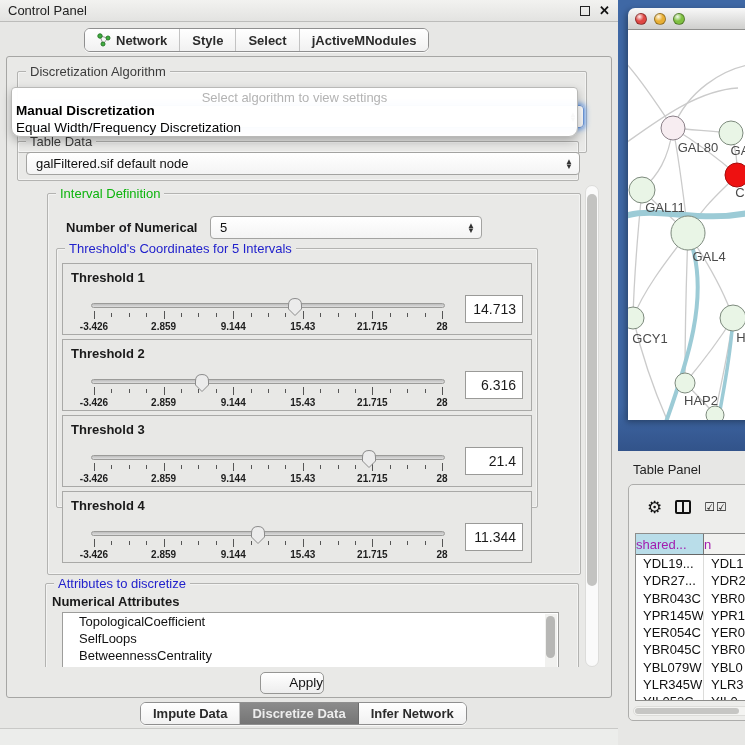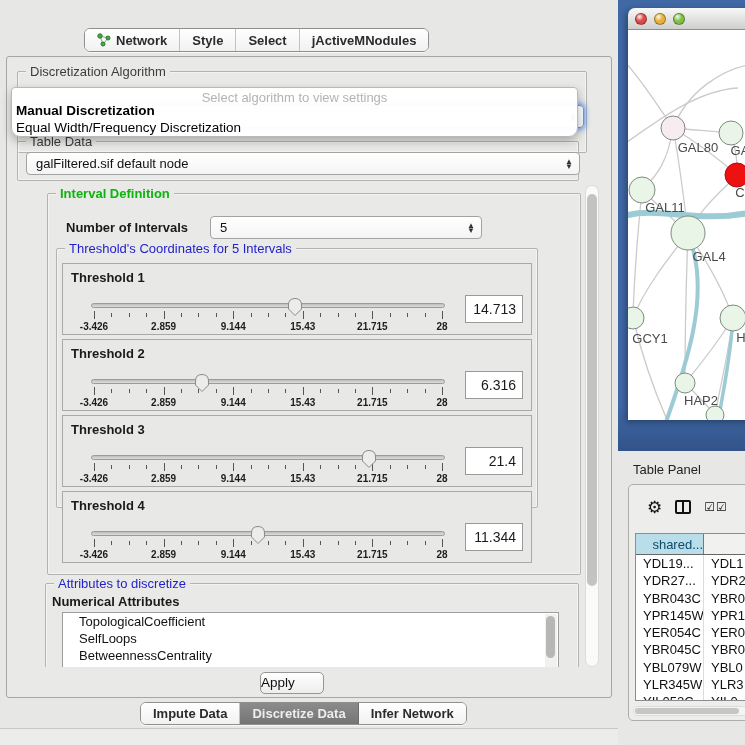--- a/index.html
+++ b/index.html
@@ -28,21 +28,21 @@
     color:#ededed; border-right-color:#6c6c6c; }
   .net-icon { width:14px; height:14px; display:inline-block; }
 
   .main-panel { position:absolute; left:6px; top:56px; width:606px; height:642px;
     background:#e9e9e7; border:1px solid #a6a6a4; border-radius:3px; }
 
   .groupbox { position:absolute; border:1px solid #b3b3b1; border-radius:2px;
     box-shadow:inset 0 0 0 1px rgba(255,255,255,.45); }
   .group-title { position:absolute; top:-8px; left:8px; background:#e9e9e7; padding:0 4px;
     font-size:13px; white-space:nowrap; }
-  .gt-green { color:var(--accent-green);font-weight:bold; }
+  .gt-green { color:var(--accent-green); }
   .gt-blue  { color:var(--accent-blue); }
   .gt-gray  { color:#3c3c3c; }
 
   .combo { position:absolute; height:23px; background:linear-gradient(#ffffff,#f4f4f4);
     border:1px solid #a3a3a1; border-radius:4px; display:flex; align-items:center;
     padding:0 20px 0 9px; font-size:13px; color:#111; }
   .combo .stepper { position:absolute; right:6px; top:50%; transform:translateY(-50%);
     display:flex; flex-direction:column; align-items:center; color:#333; }
   .combo .stepper span { font-size:8px; line-height:5px; }
   .combo.focused { box-shadow:0 0 5px 2px rgba(95,150,230,.85); border-color:#6b95d6; }
@@ -88,21 +88,21 @@
   .attr-heading { position:absolute; left:6px; top:10px; font-weight:700; font-size:13px; }
   .attr-list { position:absolute; left:16px; top:28px; width:497px; height:70px; background:#fff;
     border:1px solid #9d9d9b; overflow:hidden; }
   .attr-item { padding-left:16px; font-size:13px; line-height:17px; color:#111; white-space:nowrap; }
   .attr-scroll { position:absolute; right:1px; top:1px; width:12px; height:66px; background:#f1f1ef; }
   .attr-scroll .thumb-v2 { position:absolute; left:1px; top:2px; width:9px; height:42px;
     background:#b7b7b5; border-radius:5px; }
 
   .apply-btn { position:absolute; left:253px; top:615px; width:64px; height:22px;
     background:linear-gradient(#ffffff,#ededed); border:1px solid #969694; border-radius:5px;
-    font-size:13.5px; color:#111; text-align:left; line-height:20px; }
+    font-size:13.5px; color:#111; text-align:right; line-height:20px; }
 
   .bottom-tabbar { position:absolute; left:0; top:702px; width:618px; height:26px; }
   .bottom-tabbar .seg-group { margin-left:140px; height:23px; }
   .bottom-strip { position:absolute; left:0; top:728px; width:618px; height:17px;
     background:#ecece a; background:#ecedeb; border-top:1px solid #c9c9c7; }
 
   
   .desktop { position:absolute; left:618px; top:0; width:127px; height:451px;
     background:linear-gradient(180deg, var(--desktop-blue) 0%, var(--desktop-blue) 90%, var(--desktop-blue-dark) 100%); }
   .net-frame { position:absolute; left:10px; top:8px; width:130px; height:412px;
@@ -127,39 +127,46 @@
   .tp-toolbar { position:absolute; left:0; top:0; width:100%; height:44px;
     display:flex; align-items:center; gap:13px; padding-left:18px; }
   .gear { font-size:17px; color:#111; line-height:17px; }
   .split-icon { width:16px; height:14px; border:2px solid #111; border-radius:2px; position:relative; }
   .split-icon:after { content:""; position:absolute; left:50%; top:0; width:2px; height:100%;
     background:#111; transform:translateX(-50%); }
   .checks { font-size:12px; color:#111; letter-spacing:1px; }
   .tp-table { position:absolute; left:6px; top:48px; width:150px; height:168px; background:#fff;
     border:1px solid #8d8d8b; overflow:hidden; }
   .thead { display:flex; height:21px; border-bottom:1px solid #666; }
-  .hcell { font-size:13px; color:#0c4a6e; text-align:right; line-height:21px; background:#f1f1ef;
+  .hcell { font-size:13px; color:#a21caf; text-align:left; line-height:21px; background:#f1f1ef;
     border-right:1px solid #777; overflow:hidden; white-space:nowrap; }
   .hcell.c0 { width:68px; background:var(--header-blue); }
   .hcell.c1 { flex:1; }
   .trow { display:flex; height:17.3px; }
   .tcell { font-size:13px; color:#101010; line-height:17px; padding-left:7px;
     white-space:nowrap; overflow:hidden; }
   .tcell.c0 { width:68px; border-right:1px solid #dcdcda; }
   .tcell.c1 { flex:1; }
   .hscroll { position:absolute; left:4px; top:221px; width:120px; height:10px;
     background:#f4f4f2; border-radius:5px; border:1px solid #ddddda; }
   .hscroll .thumb-h { position:absolute; left:1px; top:1px; width:104px; height:6px;
     background:#c6c6c4; border-radius:4px; }
 </style>
 </head>
 <body>
 
 <div class="left-pane">
 
+  <div class="cp-titlebar">
+    <span class="cp-title">Control Panel</span>
+    <span class="cp-controls">
+      <span class="float-btn"></span>
+      <span class="close-btn">✕</span>
+    </span>
+  </div>
 
   <div class="tabbar">
     <div class="seg-group">
       <div class="seg">
         <svg class="net-icon" viewBox="0 0 14 14">
           <line x1="3" y1="3" x2="11" y2="5" stroke="#9a9a9a" stroke-width="1"></line>
           <line x1="3" y1="3" x2="6" y2="11" stroke="#9a9a9a" stroke-width="1"></line>
           <line x1="11" y1="5" x2="6" y2="11" stroke="#9a9a9a" stroke-width="1"></line>
           <circle cx="3" cy="3" r="2.2" fill="#3fae3f" stroke="#2b7a2b"></circle>
           <circle cx="11" cy="5" r="2" fill="#3fae3f" stroke="#2b7a2b"></circle>
@@ -206,21 +213,21 @@
             <span>▼</span>
           </span>
       </div>
     </div>
 
     <div class="scroll-viewport">
 
       <div class="groupbox" style="left:32px; top:8px; width:534px; height:382px;">
         <span class="group-title gt-green">Interval Definition</span>
 
-        <span class="num-label" style="left:18px; top:26px;">Number of Intervals</span>
+        <span class="num-label" style="left:18px; top:26px;">Number of Numerical</span>
         <div class="combo" style="left:162px; top:22px; width:272px;">
           <span>5</span>
           <span class="stepper">
               <span>▲</span>
               <span>▼</span>
             </span>
         </div>
 
         <div class="groupbox" style="left:8px; top:54px; width:482px; height:260px;">
           <span class="group-title gt-blue">Threshold's Coordinates for 5 Intervals</span>

